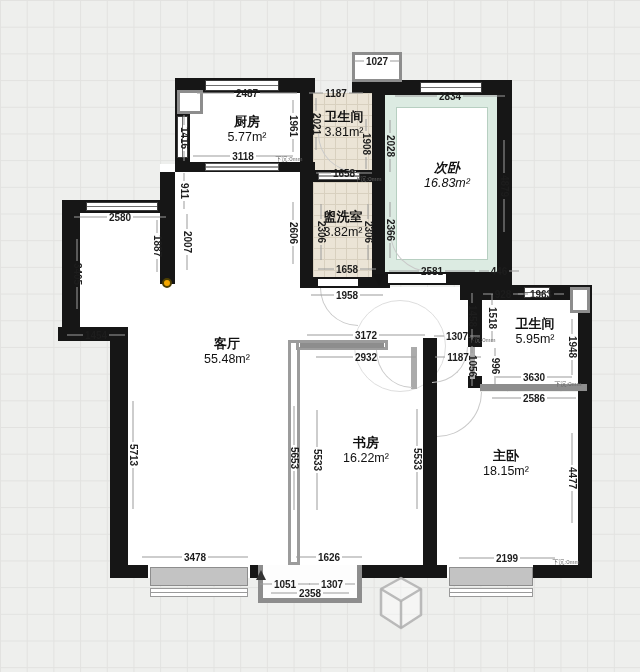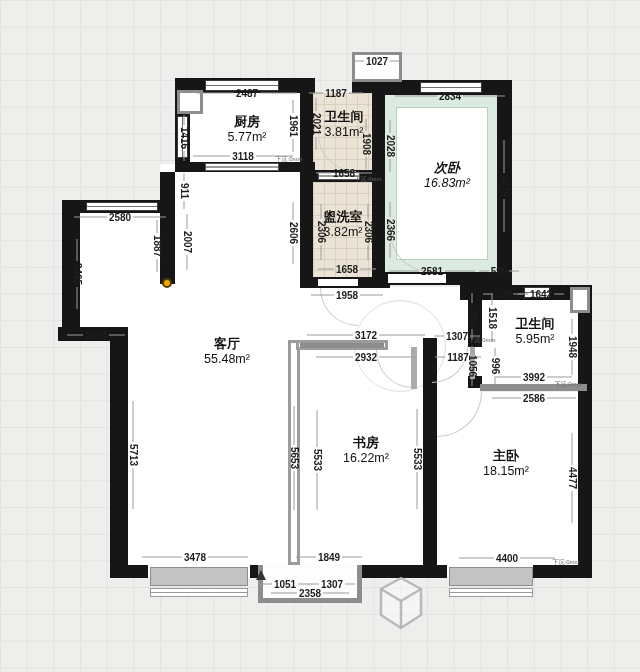--- a/index.html
+++ b/index.html
@@ -197,57 +197,57 @@
       <div class="dim" style="left: 347px; top: 269px; width: 58px;">
         <span>1658</span>
       </div>
       <div class="dim" style="left: 347px; top: 295px; width: 72px;">
         <span>1958</span>
       </div>
       <div class="dim" style="left: 432px; top: 271px; width: 86px;">
         <span>2581</span>
       </div>
       <div class="dim" style="left: 499px; top: 271px; width: 40px;">
-        <span>599</span>
+        <span>446</span>
       </div>
       <div class="dim" style="left: 503px; top: 294px; width: 40px;">
         <span>928</span>
       </div>
       <div class="dim" style="left: 541px; top: 294px; width: 46px;">
-        <span>1642</span>
+        <span>1963</span>
       </div>
       <div class="dim" style="left: 96px; top: 335px; width: 58px;">
         <span>1454</span>
       </div>
       <div class="dim" style="left: 366px; top: 335px; width: 118px;">
         <span>3172</span>
       </div>
       <div class="dim" style="left: 457px; top: 336px; width: 46px;">
         <span>1307</span>
       </div>
       <div class="dim" style="left: 366px; top: 357px; width: 100px;">
         <span>2932</span>
       </div>
       <div class="dim" style="left: 458px; top: 357px; width: 46px;">
         <span>1187</span>
       </div>
       <div class="dim" style="left: 534px; top: 377px; width: 76px;">
-        <span>3992</span>
+        <span>3630</span>
       </div>
       <div class="dim" style="left: 534px; top: 398px; width: 84px;">
         <span>2586</span>
       </div>
       <div class="dim" style="left: 195px; top: 557px; width: 106px;">
         <span>3478</span>
       </div>
       <div class="dim" style="left: 329px; top: 557px; width: 66px;">
-        <span>1849</span>
+        <span>1626</span>
       </div>
       <div class="dim" style="left: 507px; top: 558px; width: 96px;">
-        <span>4400</span>
+        <span>2199</span>
       </div>
       <div class="dim" style="left: 285px; top: 584px; width: 50px;">
         <span>1051</span>
       </div>
       <div class="dim" style="left: 332px; top: 584px; width: 46px;">
         <span>1307</span>
       </div>
       <div class="dim" style="left: 310px; top: 593px; width: 78px;">
         <span>2358</span>
       </div>

